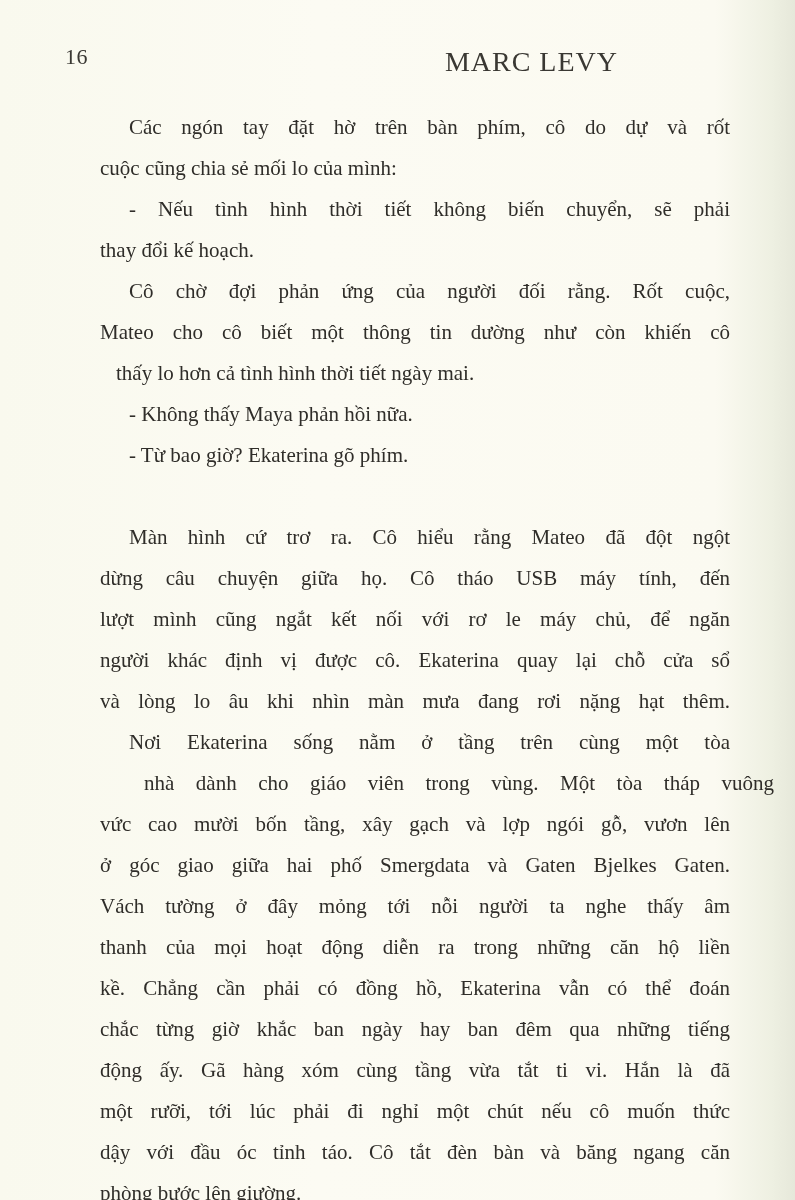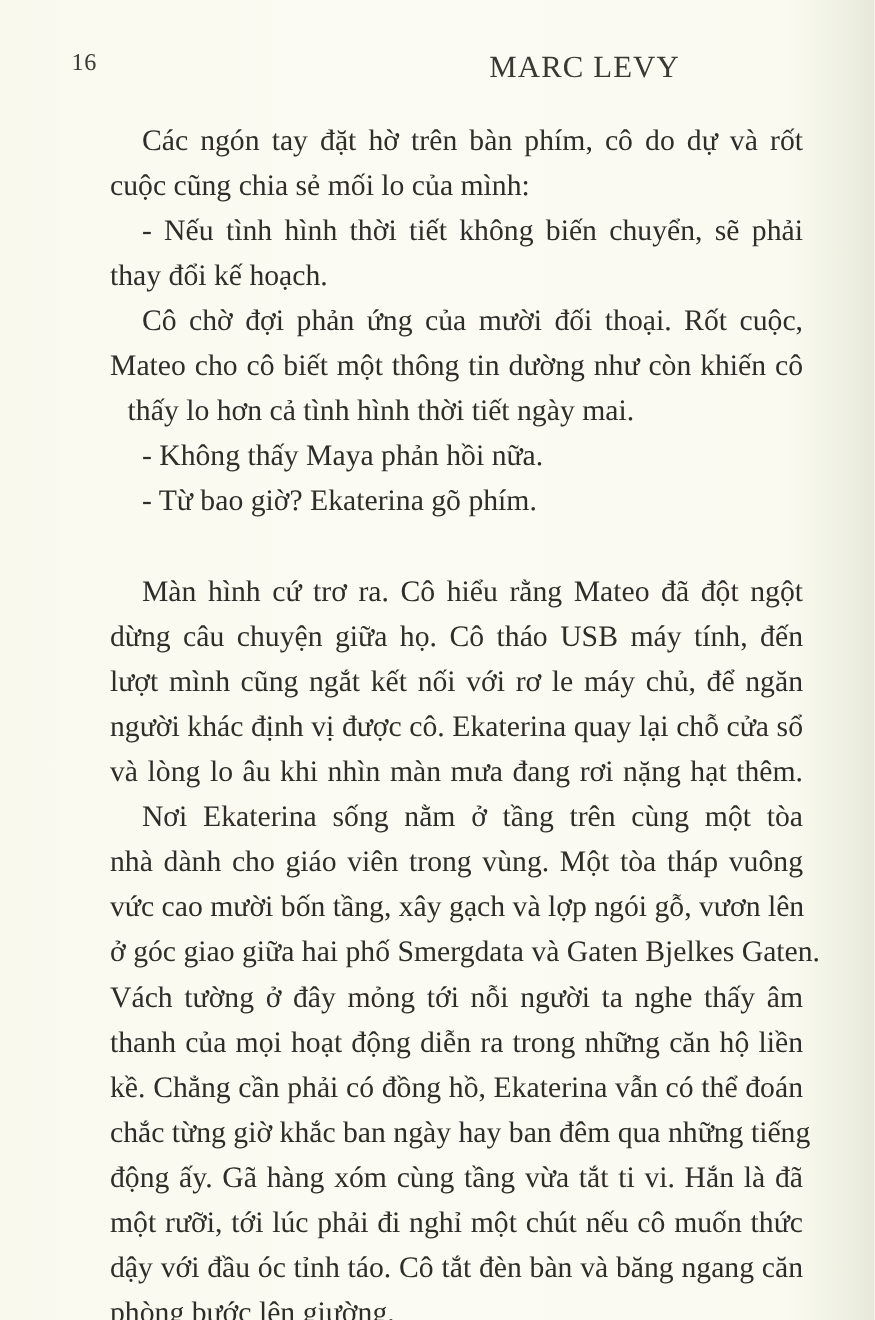--- a/index.html
+++ b/index.html
@@ -23,53 +23,53 @@
   }
   .running-head {
     position: absolute; right: 66px; top: 2px;
     font-size: 28px; letter-spacing: 1px; color: #3a3833;
   }
   .body-text {
     position: absolute; left: 100px; top: 107px; width: 640px;
   }
   .line {
     position: absolute; left: 0; white-space: nowrap;
-    font-size: 27px; line-height: 41px; height: 41px;
+    font-size: 21px; line-height: 41px; height: 41px;
     color: #2f2d29;
   }
   .line.indent { left: 29px; }
   .line.justify { text-align: justify; text-align-last: justify; width: 630px; }
   .line.indent.justify { width: 601px; }
 </style>
 </head>
 <body>
 
 <div class="page">
   <div class="header">
     <span class="page-number">16</span>
     <span class="running-head">MARC LEVY</span>
   </div>
 
   <div class="body-text" id="body-text">
     <div class="line indent justify" style="top: 0px;">Các ngón tay đặt hờ trên bàn phím, cô do dự và rốt</div>
     <div class="line" style="top: 41px;">cuộc cũng chia sẻ mối lo của mình:</div>
     <div class="line indent justify" style="top: 82px;">- Nếu tình hình thời tiết không biến chuyển, sẽ phải</div>
     <div class="line" style="top: 123px;">thay đổi kế hoạch.</div>
-    <div class="line indent justify" style="top: 164px;">Cô chờ đợi phản ứng của mười đối thoại. Rốt cuộc,</div>
+    <div class="line indent justify" style="top: 164px;">Cô chờ đợi phản ứng của người đối rằng. Rốt cuộc,</div>
     <div class="line justify" style="top: 205px;">Mateo cho cô biết một thông tin dường như còn khiến cô</div>
     <div class="line" style="top: 246px; margin-left: 16px;">thấy lo hơn cả tình hình thời tiết ngày mai.</div>
     <div class="line indent" style="top: 287px;">- Không thấy Maya phản hồi nữa.</div>
     <div class="line indent" style="top: 328px;">- Từ bao giờ? Ekaterina gõ phím.</div>
     <div class="line indent justify" style="top: 410px;">Màn hình cứ trơ ra. Cô hiểu rằng Mateo đã đột ngột</div>
     <div class="line justify" style="top: 451px;">dừng câu chuyện giữa họ. Cô tháo USB máy tính, đến</div>
     <div class="line justify" style="top: 492px;">lượt mình cũng ngắt kết nối với rơ le máy chủ, để ngăn</div>
     <div class="line justify" style="top: 533px;">người khác định vị được cô. Ekaterina quay lại chỗ cửa sổ</div>
     <div class="line justify" style="top: 574px;">và lòng lo âu khi nhìn màn mưa đang rơi nặng hạt thêm.</div>
     <div class="line indent justify" style="top: 615px;">Nơi Ekaterina sống nằm ở tầng trên cùng một tòa</div>
-    <div class="line justify" style="top: 656px;">nhà dành cho giáo viên trong vùng. Một tòa tháp vuông</div>
+    <div class="line justify" style="top: 656px; margin-left: 44px;">nhà dành cho giáo viên trong vùng. Một tòa tháp vuông</div>
     <div class="line justify" style="top: 697px;">vức cao mười bốn tầng, xây gạch và lợp ngói gỗ, vươn lên</div>
     <div class="line justify" style="top: 738px;">ở góc giao giữa hai phố Smergdata và Gaten Bjelkes Gaten.</div>
     <div class="line justify" style="top: 779px;">Vách tường ở đây mỏng tới nỗi người ta nghe thấy âm</div>
     <div class="line justify" style="top: 820px;">thanh của mọi hoạt động diễn ra trong những căn hộ liền</div>
     <div class="line justify" style="top: 861px;">kề. Chẳng cần phải có đồng hồ, Ekaterina vẫn có thể đoán</div>
     <div class="line justify" style="top: 902px;">chắc từng giờ khắc ban ngày hay ban đêm qua những tiếng</div>
     <div class="line justify" style="top: 943px;">động ấy. Gã hàng xóm cùng tầng vừa tắt ti vi. Hắn là đã</div>
     <div class="line justify" style="top: 984px;">một rưỡi, tới lúc phải đi nghỉ một chút nếu cô muốn thức</div>
     <div class="line justify" style="top: 1025px;">dậy với đầu óc tỉnh táo. Cô tắt đèn bàn và băng ngang căn</div>
     <div class="line" style="top: 1066px;">phòng bước lên giường.</div>

